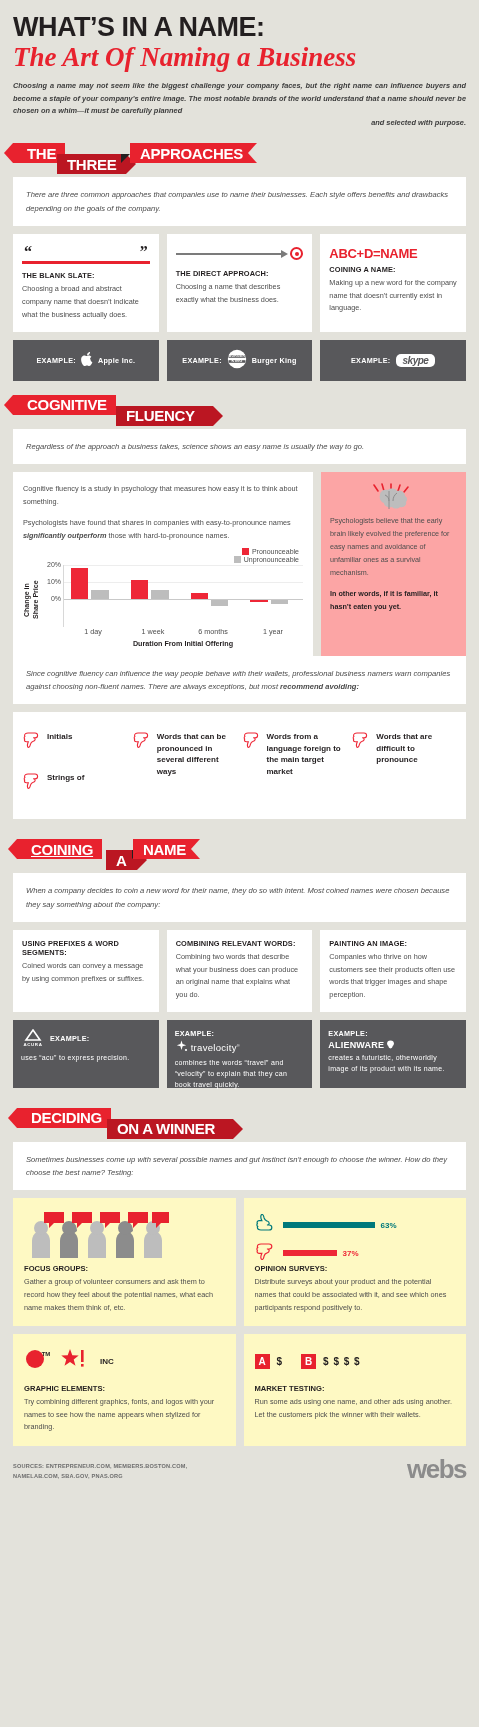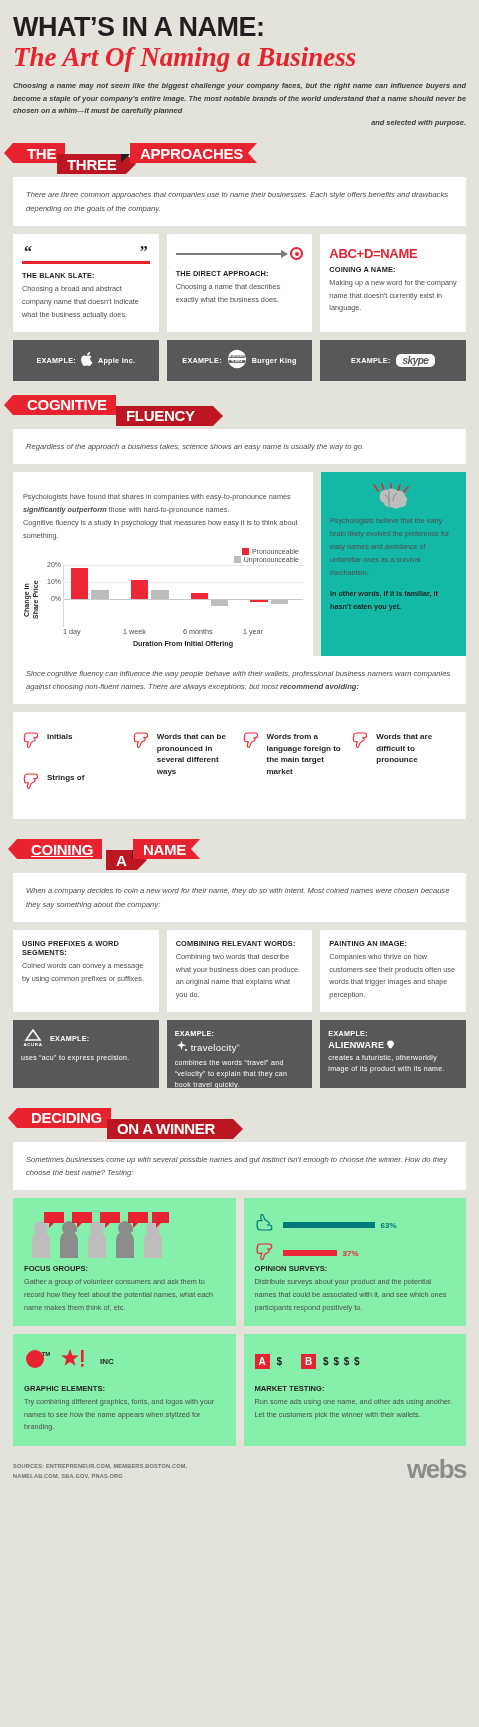--- a/index.html
+++ b/index.html
@@ -96,21 +96,21 @@
                 border-top:4.5px solid transparent;border-bottom:4.5px solid transparent;}
   .target { width:13px;height:13px;border:2.5px solid #e8222e;border-radius:50%;
             margin-left:2px; display:flex;align-items:center;justify-content:center;}
   .target i { width:4px;height:4px;background:#e8222e;border-radius:50%; display:block;}
   .abc { font-size:13px; font-weight:bold; color:#e8222e; letter-spacing:-0.3px;
          height:22px; display:flex; align-items:center;}
 
   
   .cf-row { display:flex; gap:8px; margin-top:8px; }
   .cf-left { flex: 0 0 300px; background:#fff; padding:10px 10px 8px; }
-  .cf-right { flex:1; background:#14b8a6; padding:9px 9px; }
+  .cf-right { flex:1; background:#fca5a5; padding:9px 9px; }
   .cf-left p { font-size:7.3px; line-height:1.8; color:#4d4d4d; }
   .cf-right p { font-size:7.2px; line-height:1.8; color:#4d4d4d; }
   .brain { text-align:center; height:34px; position:relative; }
   .brain svg { position:relative; top:2px; }
 
   .legend { display:flex; flex-direction:column; align-items:flex-end;
             gap:1px; margin:5px 4px 2px 0; }
   .lg { display:flex; align-items:center; gap:3px; font-size:7px; color:#4d4d4d;}
   .sw { width:7px;height:7px; display:block; }
   .sw.red { background:#ee2737; }
@@ -124,34 +124,34 @@
   .y-axis span { position:absolute; right:2px; font-size:7px; color:#4d4d4d; }
   .plot { flex:1; position:relative; border-left:1px solid #d8d8d8; }
   .gridline { position:absolute; left:0; right:0; height:1px; background:#ededed; }
   .zeroline { position:absolute; left:0; right:0; height:1px; background:#c9c9c9; }
   .groups { position:absolute; inset:0; display:flex; }
   .grp { flex:1; position:relative; }
   .bar { position:absolute; width:29%; }
   .bar.p { left:12%; background:#ee2737; }
   .bar.u { left:46%; background:#bdbdbd; }
   .xlabels { display:flex; margin-left:40px; }
-  .xlabels div { flex:1; text-align:left; font-size:7.2px; color:#4d4d4d; }
+  .xlabels div { flex:1; text-align:center; font-size:7.2px; color:#4d4d4d; }
   .xtitle { text-align:center; font-size:7.2px; font-weight:bold;
             color:#231f20; margin-top:3px; margin-left:40px;}
 
   
   .avoid { background:#fff; margin-top:8px; padding:12px 10px 14px; display:flex; gap:6px;}
   .av-col { flex:1; }
   .av-item { display:flex; gap:4px; align-items:flex-start; margin-bottom:10px; }
   .av-item span { font-size:8px; font-weight:bold; color:#231f20; line-height:1.45; padding-top:7px;}
   .tdown { flex:0 0 20px; }
 
   
   .dec-row { display:flex; gap:8px; margin-top:8px; }
-  .dec { flex:1; background:#86efac; padding:10px 11px 12px; }
+  .dec { flex:1; background:#fef9c3; padding:10px 11px 12px; }
   .dec h4 { font-size:7.6px; font-weight:bold; color:#231f20; margin:6px 0 3px; }
   .dec p { font-size:7.3px; line-height:1.72; color:#4d4d4d; }
   .people { display:flex; gap:3px; align-items:flex-end; height:50px; }
   .survey-row { display:flex; align-items:center; gap:6px; margin-bottom:6px;}
   .sbar { height:6px; }
   .spct { font-size:8px; font-weight:bold; }
 
   .icon-row { display:flex; align-items:center; gap:10px; height:34px; }
   .mt-row { display:flex; align-items:center; gap:7px; height:34px; }
   .sqbadge { width:15px;height:15px;background:#e8222e;color:#fff;font-size:10px;
@@ -249,24 +249,24 @@
   <div class="ribbon-wrap">
     <div class="rib rib-a" style="left:0;">COGNITIVE</div>
     <div class="fold-l" style="left:103px;"></div>
     <div class="rib rib-b" style="left:103px;padding-right:18px;">FLUENCY</div>
   </div>
 
   <div class="lead">Regardless of the approach a business takes, science shows an easy name is usually the way to go.</div>
 
   <div class="cf-row">
     <div class="cf-left">
+      <p>Cognitive fluency is a study in psychology that measures how easy it is to think about something.</p>
       <p style="margin-top:8px;">
         <span>Psychologists have found that shares in companies with easy-to-pronounce names </span><b style="font-style:italic;">significantly outperform</b><span> those with hard-to-pronounce names.</span>
       </p>
-      <p>Cognitive fluency is a study in psychology that measures how easy it is to think about something.</p>
 
       <div class="legend">
         <div class="lg">
           <span class="sw red"></span>
           <span>Pronounceable</span>
         </div>
         <div class="lg">
           <span class="sw gray"></span>
           <span>Unpronounceable</span>
         </div>

